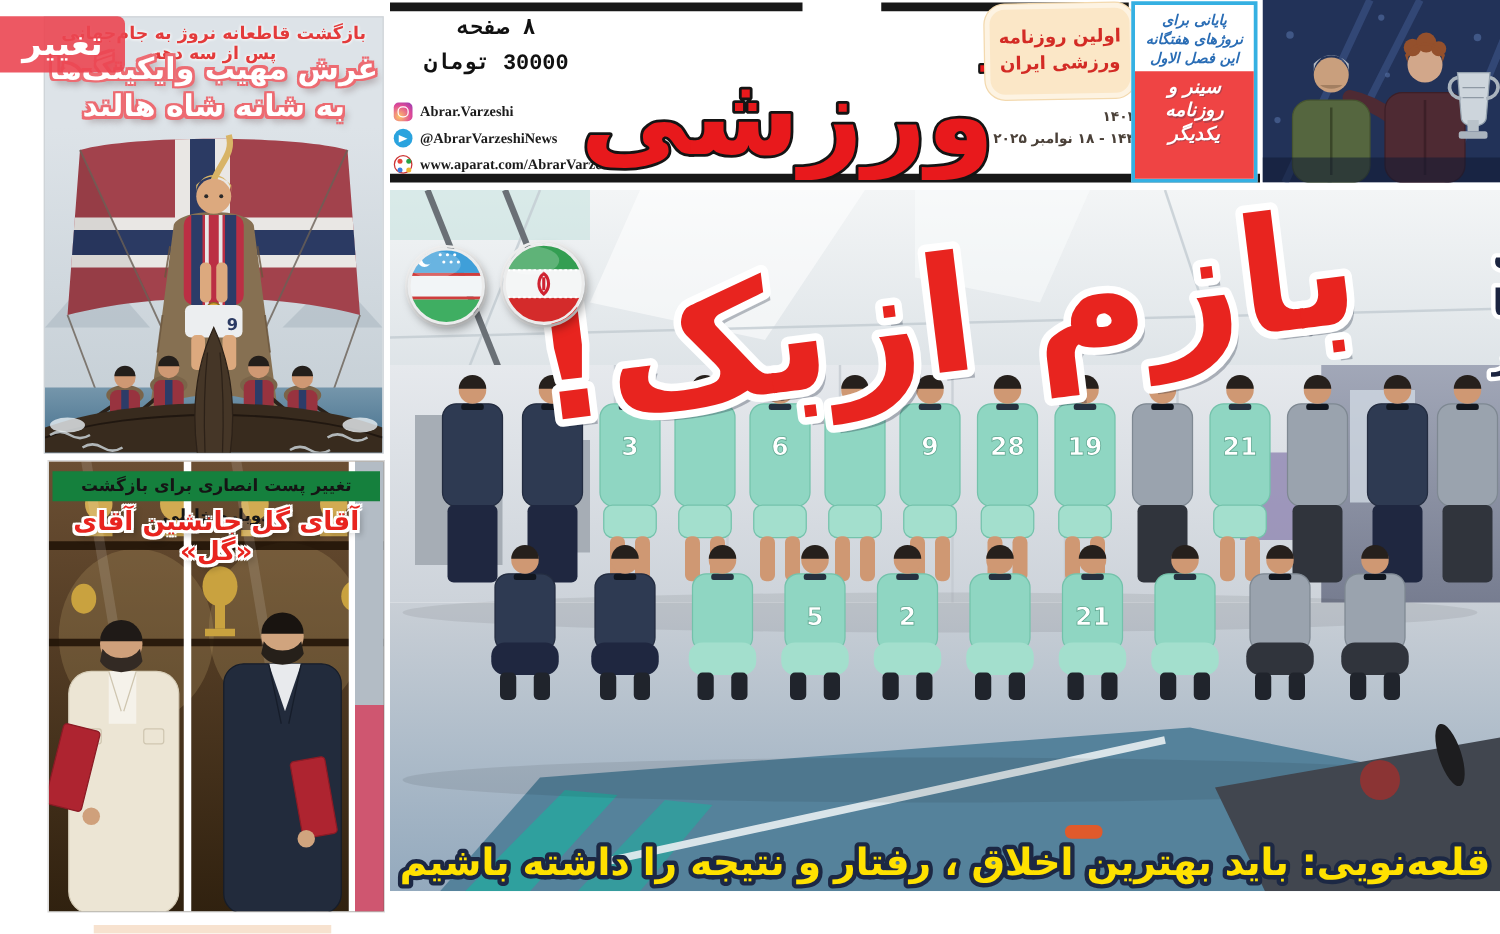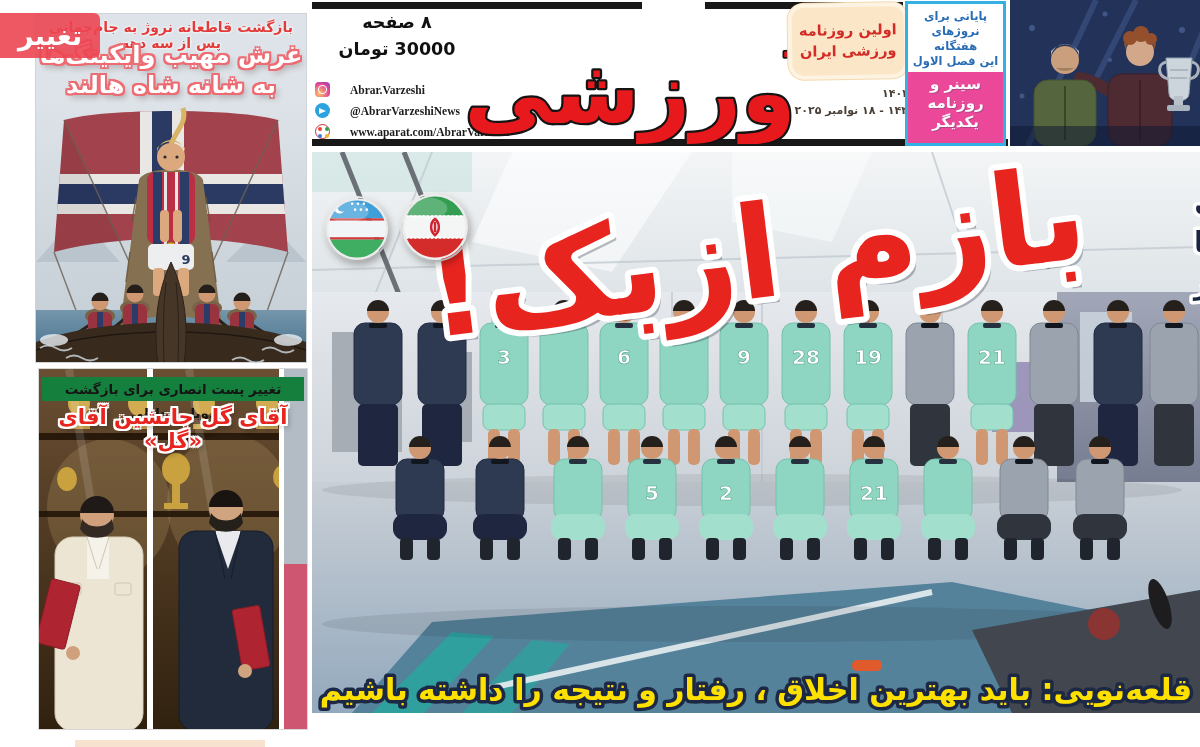--- a/index.html
+++ b/index.html
@@ -4,24 +4,24 @@
 <style>
   html,body{margin:0;padding:0;background:#ffffff;}
   .page{position:relative;width:1200px;height:747px;background:#fff;overflow:hidden;
         font-family:"DejaVu Sans",sans-serif;}
   .abs{position:absolute;}
   .rtl{direction:rtl;}
 
   
   .bar{position:absolute;background:#181818;height:7px;}
   .price{left:322px;top:12px;width:150px;text-align:center;font-weight:bold;
-         font-size:17.5px;color:#111;}
+         font-size:17.5px;color:#111;font-family:Liberation Mono, monospace;}
   .price div{margin-bottom:7px;}
   .social{left:315px;top:82px;width:210px;}
-  .social-row{display:flex;align-items:center;gap:20px;height:15px;margin-bottom:6px;direction:ltr;}
+  .social-row{display:flex;align-items:center;gap:6px;height:15px;margin-bottom:6px;direction:ltr;}
   .social-row span.txt{font-family:"Liberation Serif",serif;font-weight:bold;
         font-size:11.5px;color:#1c1c1c;white-space:nowrap;}
   .ig{width:15px;height:15px;border-radius:4px;flex:0 0 15px;
       background:radial-gradient(circle at 30% 75%,#fdc468,#df4996 60%,#8a3ab9);position:relative;}
   .ig::after{content:"";position:absolute;inset:3px;border:1.5px solid #fff;border-radius:4px;}
   .tg{width:15px;height:15px;border-radius:50%;flex:0 0 15px;background:#2aa3de;position:relative;}
   .tg::after{content:"";position:absolute;left:4px;top:5px;width:0;height:0;
       border-left:7px solid #fff;border-top:3px solid transparent;border-bottom:3px solid transparent;}
   .ap{width:15px;height:15px;border-radius:50%;flex:0 0 15px;background:#fff;border:1px solid #c33;
       box-sizing:border-box;position:relative;}
@@ -29,24 +29,24 @@
       left:2px;top:2px;box-shadow:7px 0 0 #2aa347,0 7px 0 #3a7de0,7px 7px 0 #f2b632;}
   .badge{left:792px;top:7px;width:112px;height:68px;background:#fbe7c7;border-radius:12px;
       transform:rotate(-1deg);text-align:center;color:#d32b25;font-weight:bold;font-size:14.5px;
       line-height:21px;padding-top:13px;box-sizing:border-box;
       box-shadow:0 0 0 4px #fdf3e2, 0 0 0 5px #f3d9ae;}
   .dates{left:770px;top:86px;width:233px;text-align:right;font-weight:bold;font-size:11px;
       line-height:16.5px;color:#4a4038;}
 
   
   .tennis-box{left:905px;top:1px;width:101px;height:145px;border:3px solid #35b0e2;
-      box-sizing:border-box;display:flex;flex-direction:column;background:#fff;}
+      box-sizing:border-box;display:flex;flex-direction:column;background:#fff;font-style:italic;}
   .tennis-kicker{padding:5px 2px 3px;text-align:center;font-weight:bold;font-size:11.5px;
       line-height:15px;color:#2a6db5;}
-  .tennis-head{flex:1;background:#ec4899;text-align:center;color:#fff;font-weight:bold;
+  .tennis-head{flex:1;background:#ef4444;text-align:center;color:#fff;font-weight:bold;
       font-size:15px;line-height:19px;padding-top:3px;
       text-shadow:1px 1px 0 rgba(0,60,90,.25);}
   .tennis-photo{left:1010px;top:0;width:190px;height:146px;}
 
   
   .watermark{left:0;top:13px;width:100px;height:45px;background:rgba(235,70,82,.9);
       border-radius:0 6px 6px 0;color:#fff;font-weight:bold;font-size:27px;line-height:45px;
       text-align:center;overflow:hidden;z-index:30;}
   .viking-panel{left:35px;top:13px;width:272px;height:350px;background:#dde3e8;
       border:1px solid #cfd4d8;box-sizing:border-box;overflow:hidden;}

